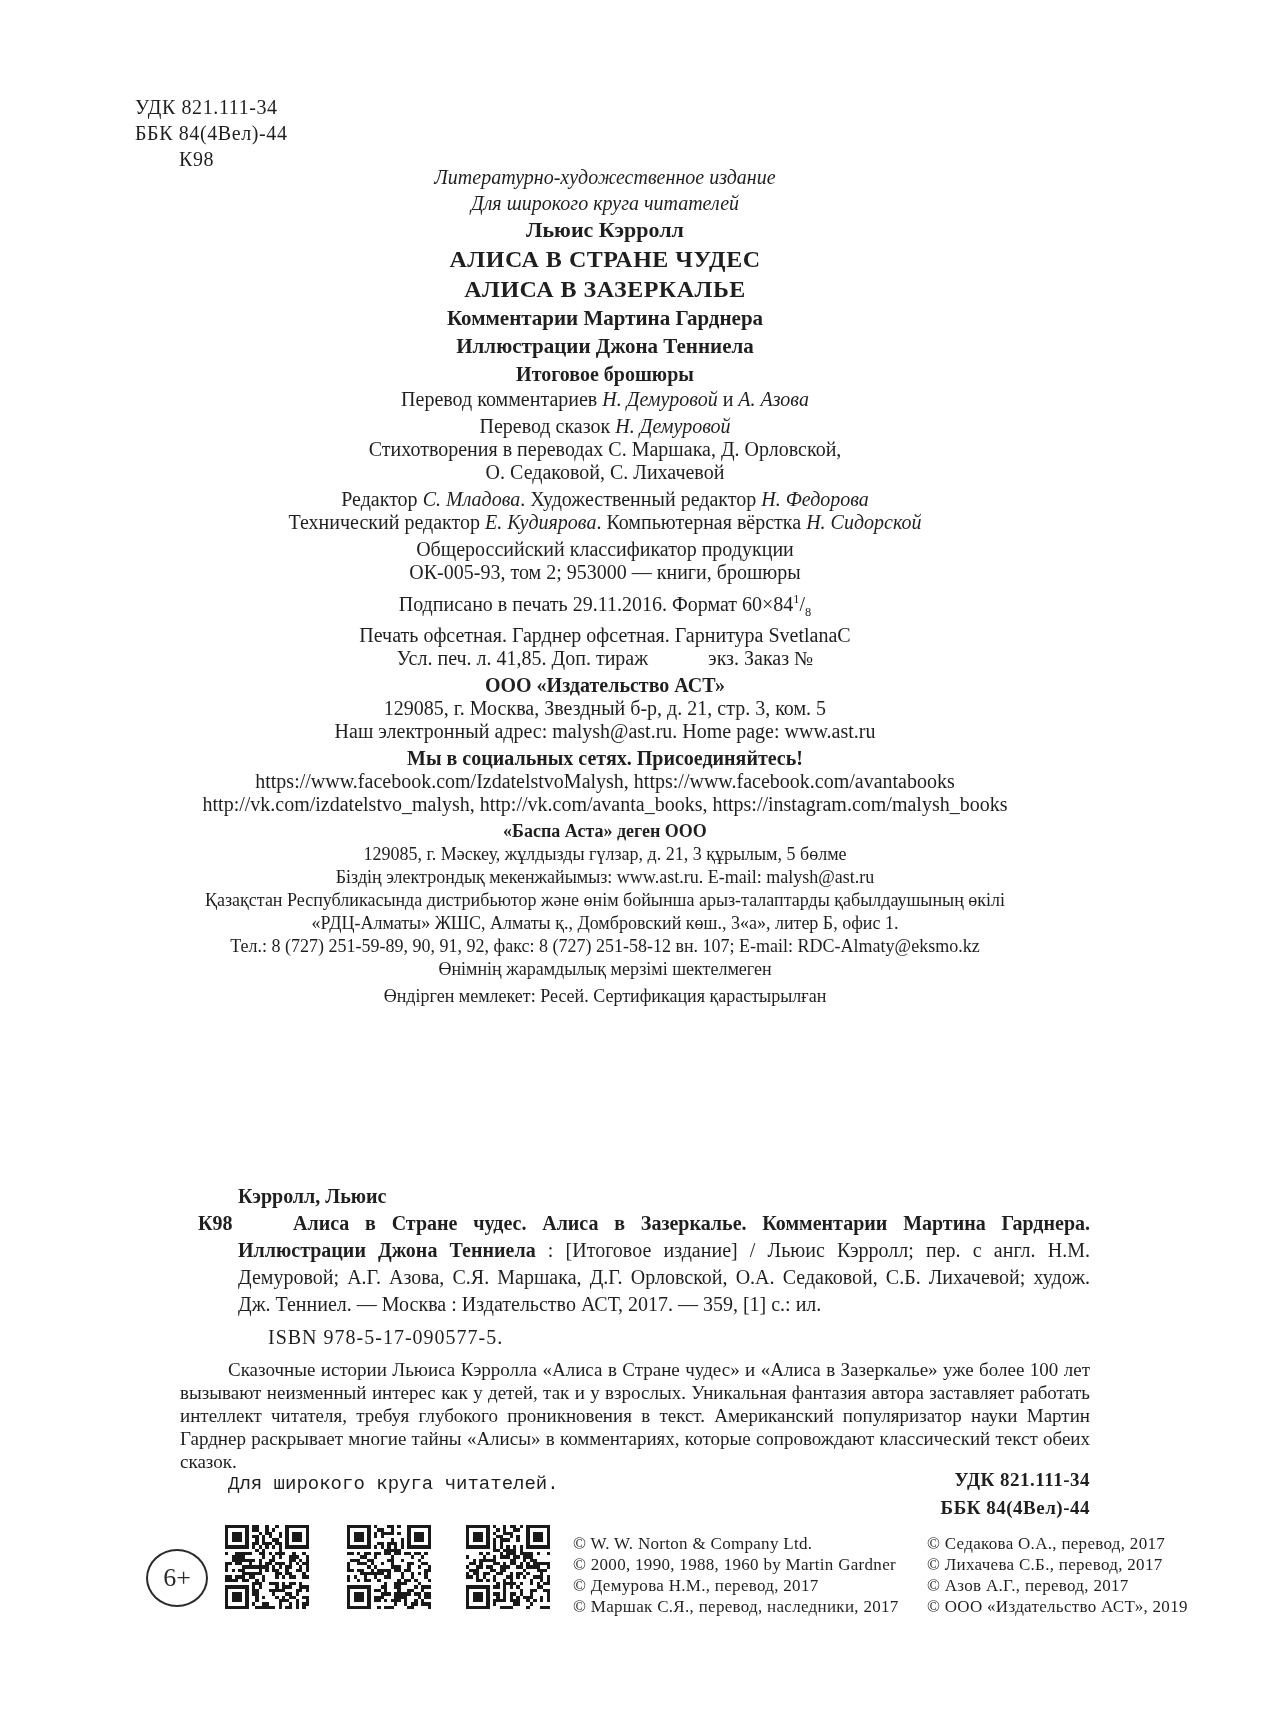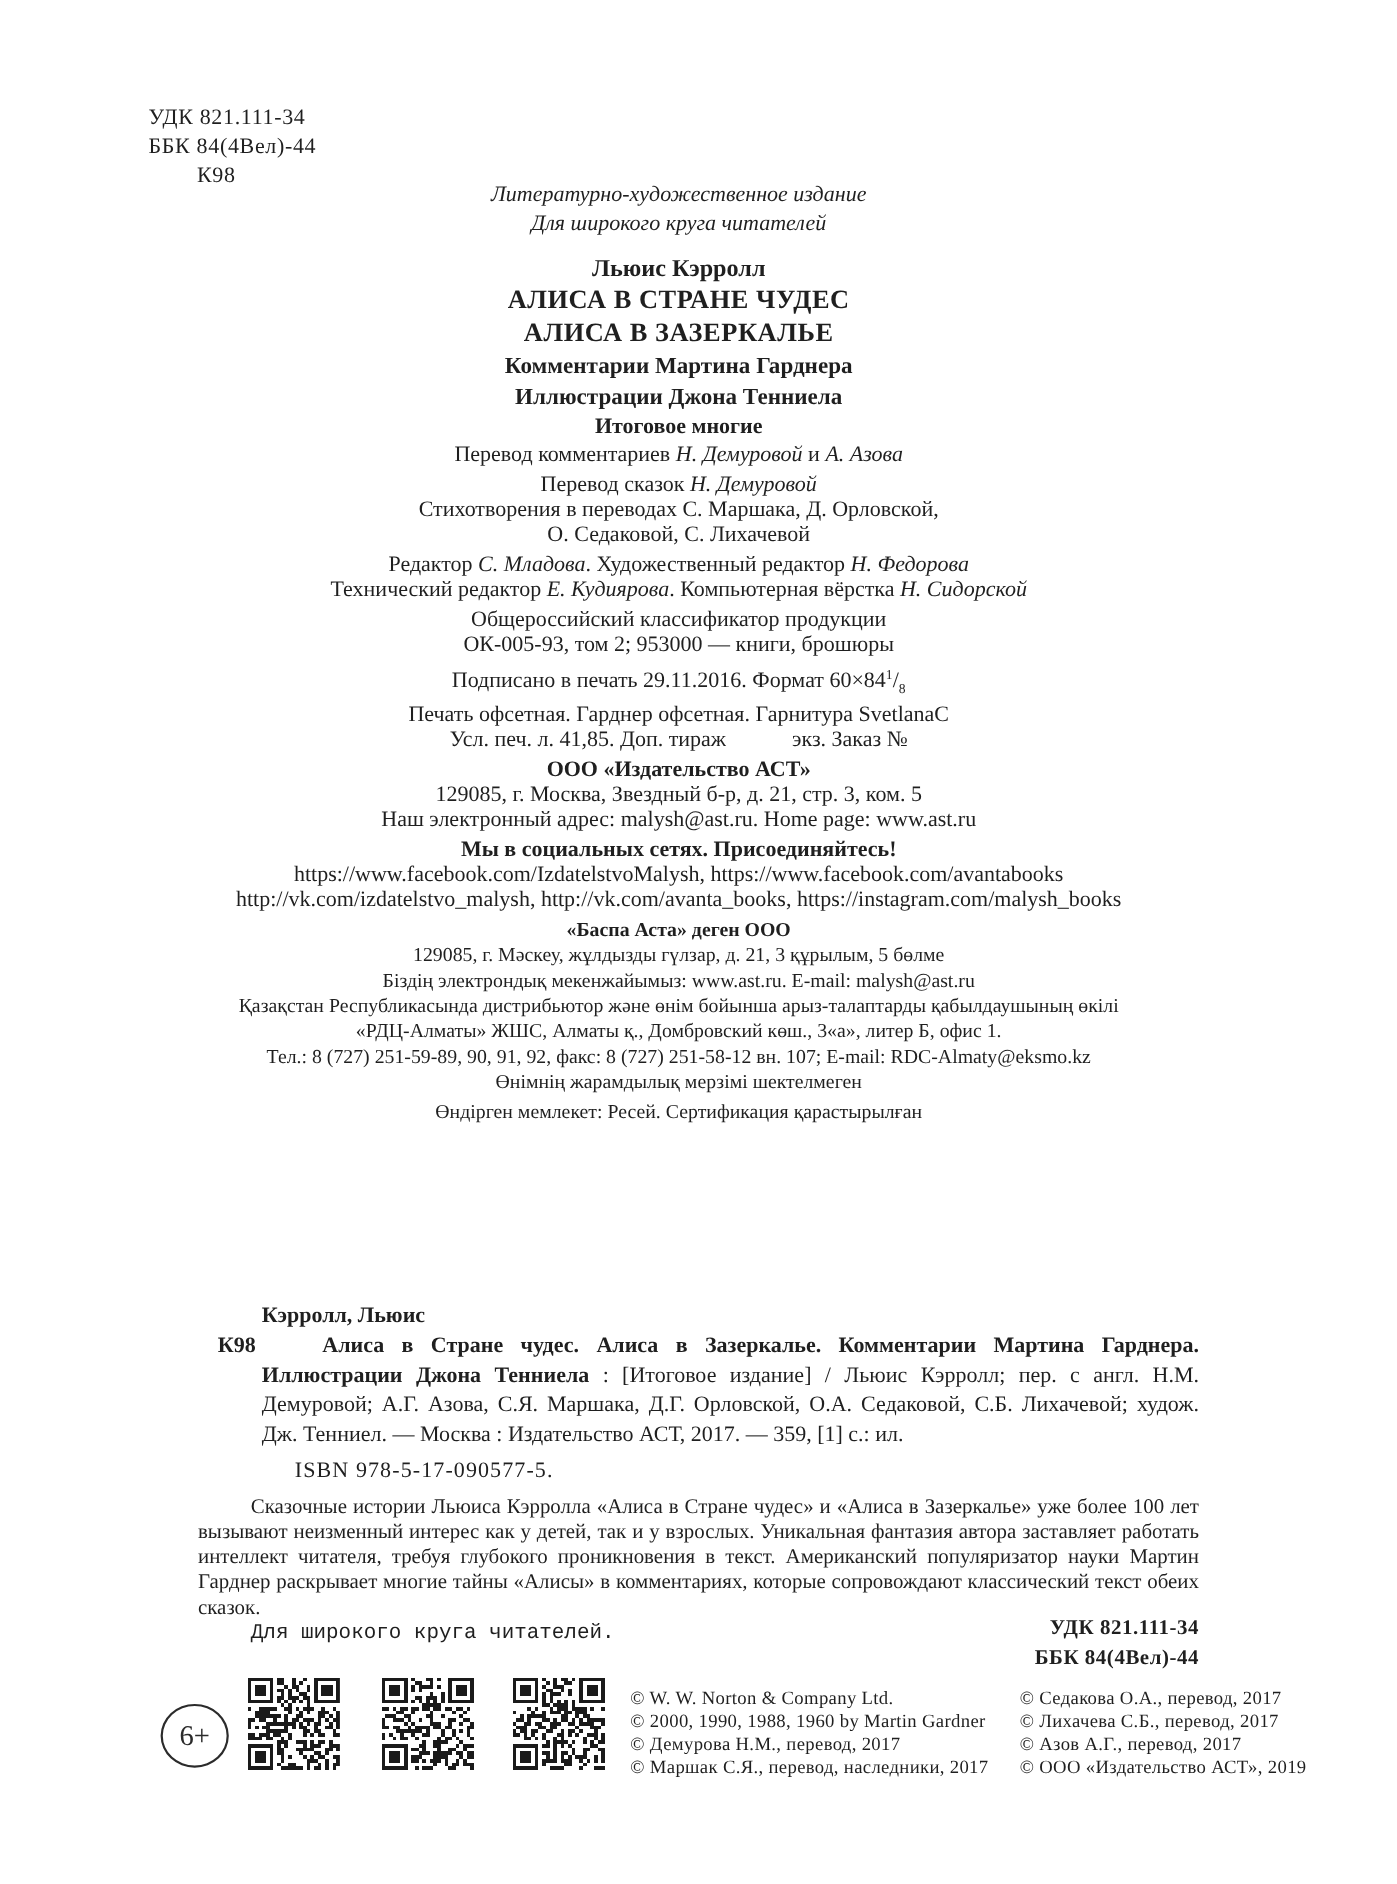--- a/index.html
+++ b/index.html
@@ -10,31 +10,31 @@
     margin:0 auto;
     font-family:"Liberation Serif","DejaVu Serif",serif;
     color:#1f1f1f;
     overflow:hidden;
   }
   
   .top-ids{position:absolute;left:135px;top:94px;font-size:20px;line-height:26px;letter-spacing:0.6px;}
   .top-ids .code{padding-left:44px;}
 
   
-  .colophon{position:absolute;left:102px;top:164px;width:1030px;text-align:center;}
+  .colophon{position:absolute;left:90px;top:164px;width:1030px;text-align:center;}
   .l{font-size:20px;line-height:23px;}
   .it{font-style:italic;line-height:26px;}
   .auth{font-weight:bold;font-size:22px;line-height:28px;}
   .ttl{font-weight:bold;font-size:24px;line-height:30px;letter-spacing:0.5px;}
   .sub{font-weight:bold;font-size:21px;line-height:28px;}
   .ed{font-weight:bold;font-size:20px;line-height:28px;}
   .b{font-weight:bold;}
   .kz{font-size:18px;}
   .gs{margin-top:4px;}
-  .gm{margin-top:14px;}
+  .gm{}
 
   
   .catalog-card{position:absolute;left:180px;top:1184px;width:910px;}
   .card-author{font-weight:bold;font-size:20px;line-height:24px;margin-left:58px;}
   .card-entry{position:relative;margin-top:2px;}
   .card-code{position:absolute;left:18px;top:0;font-weight:bold;font-size:20px;line-height:27px;}
   .card-text{margin:0 0 0 58px;font-size:20px;line-height:27px;text-align:justify;text-indent:55px;}
   .isbn{margin:7px 0 0 88px;font-size:20px;line-height:24px;letter-spacing:1px;}
   .annotation{margin:9px 0 0 0;font-size:19px;line-height:23px;text-align:justify;text-indent:48px;}
   .audience-line{margin:0;font-size:19px;line-height:23px;text-indent:48px;font-family:Liberation Mono, monospace;}
@@ -70,21 +70,21 @@
   </div>
 
   <div class="colophon">
     <div class="l it">Литературно-художественное издание</div>
     <div class="l it">Для широкого круга читателей</div>
     <div class="auth gm">Льюис Кэрролл</div>
     <div class="ttl">АЛИСА В СТРАНЕ ЧУДЕС</div>
     <div class="ttl">АЛИСА В ЗАЗЕРКАЛЬЕ</div>
     <div class="sub">Комментарии Мартина Гарднера</div>
     <div class="sub">Иллюстрации Джона Тенниела</div>
-    <div class="ed">Итоговое многие</div>
+    <div class="ed">Итоговое брошюры</div>
     <div class="l"><span>Перевод комментариев </span><span style="font-style: italic;">Н. Демуровой</span><span> и </span><span style="font-style: italic;">А. Азова</span></div>
     <div class="l gs"><span>Перевод сказок </span><span style="font-style: italic;">Н. Демуровой</span></div>
     <div class="l">Стихотворения в переводах С. Маршака, Д. Орловской,</div>
     <div class="l">О. Седаковой, С. Лихачевой</div>
     <div class="l gs"><span>Редактор </span><span style="font-style: italic;">С. Младова</span><span>.  Художественный редактор </span><span style="font-style: italic;">Н. Федорова</span></div>
     <div class="l"><span>Технический редактор </span><span style="font-style: italic;">Е. Кудиярова</span><span>.  Компьютерная вёрстка </span><span style="font-style: italic;">Н. Сидорской</span></div>
     <div class="l gs">Общероссийский классификатор продукции</div>
     <div class="l">ОК-005-93, том 2; 953000 — книги, брошюры</div>
     <div class="l gs"><span>Подписано в печать 29.11.2016. Формат 60×84</span><span style="vertical-align: super; font-size: 0.62em;">1</span><span>/</span><span style="vertical-align: sub; font-size: 0.62em;">8</span></div>
     <div class="l">Печать офсетная. Гарднер офсетная. Гарнитура SvetlanaC</div>

